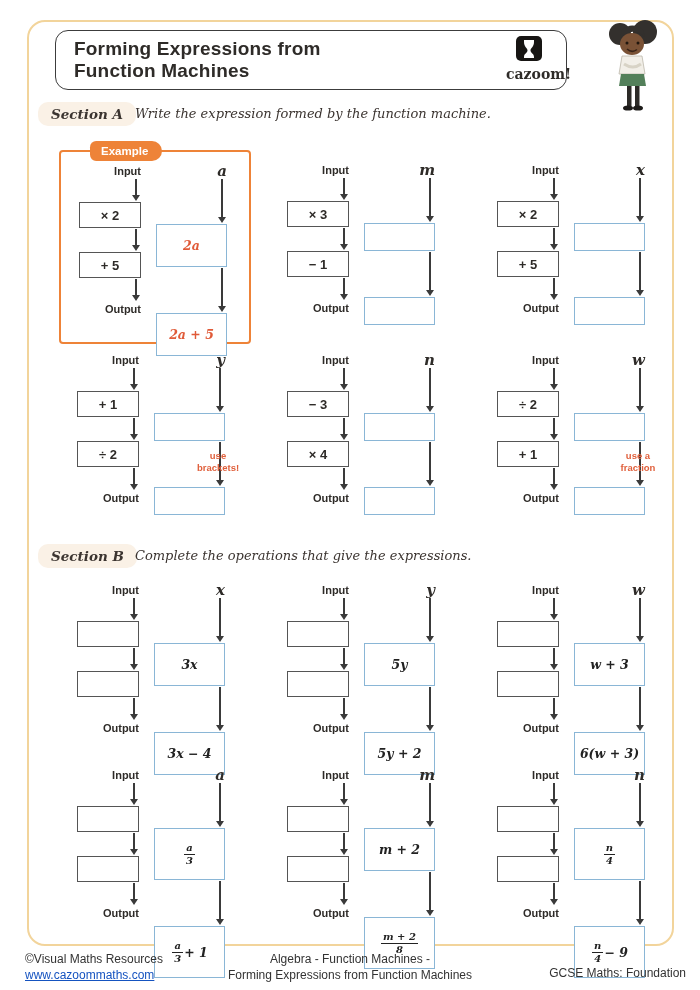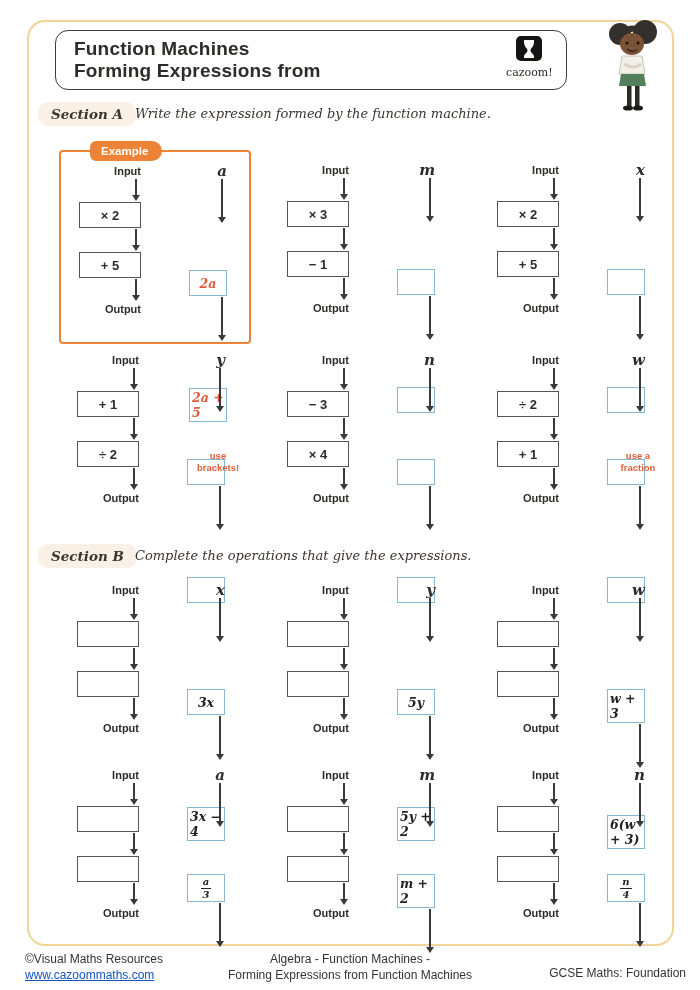--- a/index.html
+++ b/index.html
@@ -3,21 +3,21 @@
 <meta charset="utf-8">
 <style>
   html,body{margin:0;padding:0;background:#fff;}
   body{width:700px;height:990px;position:relative;font-family:"Liberation Sans",sans-serif;color:#2e2b28;overflow:hidden;}
   .page-border{position:absolute;left:27px;top:20px;width:643px;height:922px;border:2px solid #f2d49b;border-radius:18px;}
 
   
   .header-box{position:absolute;left:55px;top:30px;width:510px;height:58px;border:1.8px solid #3c3c3c;border-radius:13px;background:#fff;}
   .title{position:absolute;left:18px;top:7px;font-weight:700;font-size:19px;line-height:22px;color:#2e2b28;letter-spacing:.2px;}
   .logo{position:absolute;right:14px;top:5px;width:46px;text-align:center;}
-  .logo-text{font-family:"DejaVu Serif",serif;font-weight:400;font-size:11px;margin-top:-2px;}
+  .logo-text{font-family:"DejaVu Serif",serif;font-weight:700;font-size:14px;margin-top:-2px;}
   .girl{position:absolute;left:598px;top:20px;width:70px;height:95px;}
 
   
   .section-pill{position:absolute;background:#faf1e6;border-radius:10px;padding:4px 13px;font-family:"DejaVu Serif",serif;font-style:italic;font-weight:700;font-size:13.5px;color:#3b3430;}
   .instruction{position:absolute;font-family:"DejaVu Serif",serif;font-style:italic;font-size:13px;color:#3b3430;}
 
   
   .example-box{position:absolute;left:59px;top:150px;width:188px;height:190px;border:2.5px solid #ee8338;border-radius:4px;background:#fff;}
   .example-tab{position:absolute;left:5px;top:-11px;background:#ee8338;color:#fff;font-weight:700;font-size:11.5px;padding:4px 14px 4px 11px;border-radius:8px 13px 13px 8px;margin-left:24px;}
 
@@ -27,42 +27,42 @@
   .cleft{left:0;width:64px;}
   .cright{left:88px;width:62px;}
   .mlabel{height:14px;line-height:14px;font-weight:700;font-size:11px;color:#2e2b28;}
   .mvar{height:14px;line-height:14px;font-family:"DejaVu Serif",serif;font-style:italic;font-weight:700;font-size:15px;color:#2e2b28;}
   .arr{display:flex;flex-direction:column;align-items:center;width:10px;}
   .arr::before{content:"";width:1.7px;flex:1;background:#3a3a3a;}
   .arr::after{content:"";width:0;height:0;border:4px solid transparent;border-top:6px solid #3a3a3a;border-bottom:none;margin-top:-1px;}
   .arr.s{height:22px;margin:1px 0;}
   .arr.l{height:44px;margin:1px 0;}
   .opbox{width:62px;height:26px;box-sizing:border-box;border:1.5px solid #555;background:#fff;display:flex;align-items:center;justify-content:center;font-weight:700;font-size:13px;color:#2e2b28;}
-  .ansbox{width:38px;min-height:26px;box-sizing:border-box;border:1.5px solid #8ab6d6;background:#fff;display:flex;align-items:center;justify-content:center;font-family:"DejaVu Serif",serif;font-style:italic;font-weight:700;font-size:12.5px;color:#222;padding:1px 2px;margin-top:46px;}
+  .ansbox{width:71px;min-height:26px;box-sizing:border-box;border:1.5px solid #8ab6d6;background:#fff;display:flex;align-items:center;justify-content:center;font-family:"DejaVu Serif",serif;font-style:italic;font-weight:700;font-size:12.5px;color:#222;padding:13px 2px;}
   .example-box .ansbox{color:#e05a38;}
   .note{position:absolute;left:114px;top:97px;width:58px;font-weight:700;font-size:9.5px;line-height:1.25;color:#e0603c;text-align:center;}
   .frac{display:inline-flex;flex-direction:column;align-items:center;line-height:1.15;font-size:10px;margin:0 1px;vertical-align:middle;}
   .frac .num{border-bottom:1.2px solid #222;padding:0 2px;}
   .frac .den{padding:0 2px;}
 
   
   .footer-left{position:absolute;left:25px;top:951px;font-size:12px;line-height:16px;color:#333;}
   .footer-link{color:#1553c0;text-decoration:underline;cursor:pointer;}
   .footer-center{position:absolute;left:150px;top:951px;width:400px;text-align:center;font-size:12px;line-height:16px;color:#333;}
   .footer-right{position:absolute;right:14px;top:966px;font-size:12px;color:#333;}
 </style>
 </head>
 <body>
 
 <div class="page-border"></div>
 
 <div class="header-box">
   <div class="title">
+    <div>Forming Expressions from</div>
     <div>Function Machines</div>
-    <div>Forming Expressions from</div>
   </div>
   <div class="logo">
     <svg width="26" height="28" viewBox="0 0 26 28">
       <rect x="0" y="0" width="26" height="25" rx="5" fill="#171513"></rect>
       <path d="M8,4 h10 v2 c0,5 -3.5,6 -3.5,8.5 c0,2.5 3.5,3 3.5,6.5 v1 h-10 v-1 c0,-3.5 3.5,-4 3.5,-6.5 c0,-2.5 -3.5,-3.5 -3.5,-8.5 z" fill="#fff"></path>
     </svg>
     <div class="logo-text">cazoom!</div>
   </div>
 </div>
 

